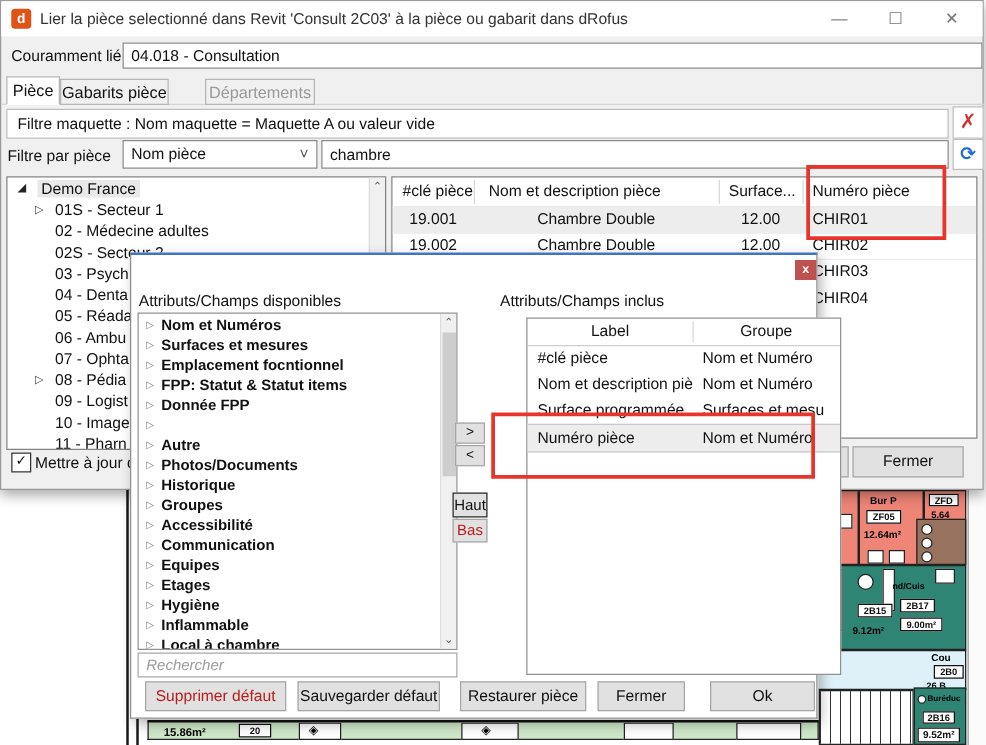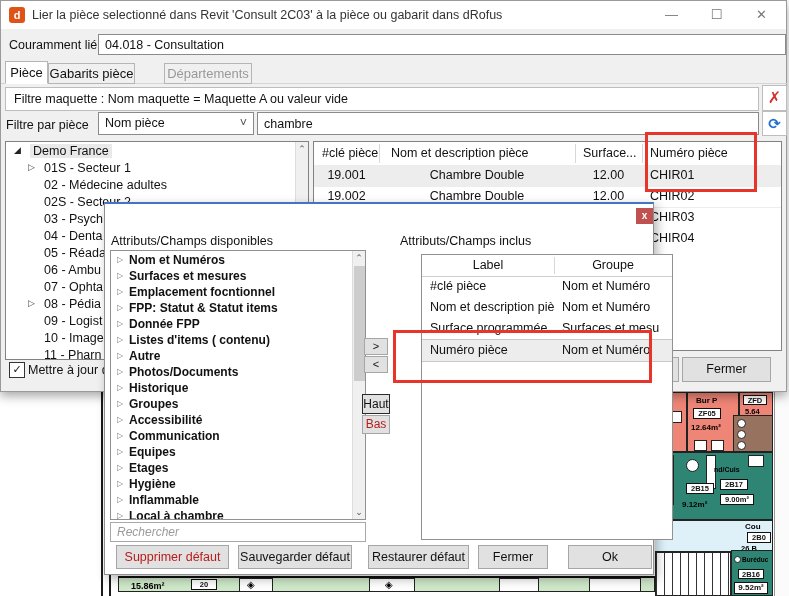--- a/index.html
+++ b/index.html
@@ -263,21 +263,20 @@
       <div class="litem" style="left:0;top:50px;width:238px;">
           <span class="larr">▷</span>
           <span class="ltext">FPP: Statut &amp; Statut items</span>
         </div>
       <div class="litem" style="left:0;top:66px;width:238px;">
           <span class="larr">▷</span>
           <span class="ltext">Donnée FPP</span>
         </div>
       <div class="litem" style="left:0;top:82px;width:238px;">
           <span class="larr">▷</span>
-          <span class="ltext">Listes d'items ( contenu)</span>
         </div>
       <div class="litem" style="left:0;top:98px;width:238px;">
           <span class="larr">▷</span>
           <span class="ltext">Autre</span>
         </div>
       <div class="litem" style="left:0;top:114px;width:238px;">
           <span class="larr">▷</span>
           <span class="ltext">Photos/Documents</span>
         </div>
       <div class="litem" style="left:0;top:130px;width:238px;">
@@ -348,21 +347,21 @@
         <span class="tcell" style="left:132px;width:118px;padding-left:8px;">Surfaces et mesu</span>
       </div>
       <div class="trow" style="left:0;top:84px;width:250px;background:#ededed;border-top:1px solid #c9c9c9;border-bottom:1px solid #c9c9c9;">
         <span class="tcell" style="left:0;width:132px;padding-left:8px;">Numéro pièce</span>
         <span class="tcell" style="left:132px;width:118px;padding-left:8px;">Nom et Numéro</span>
       </div>
     </div>
 
     <div class="btn disabled" style="left:11px;top:341px;width:113px;height:24px;line-height:22px;">Supprimer défaut</div>
     <div class="btn" style="left:133px;top:341px;width:114px;height:24px;line-height:22px;">Sauvegarder défaut</div>
-    <div class="btn" style="left:263px;top:341px;width:101px;height:24px;line-height:22px;">Restaurer défaut</div>
+    <div class="btn" style="left:263px;top:341px;width:101px;height:24px;line-height:22px;">Restaurer pièce</div>
     <div class="btn" style="left:373px;top:341px;width:70px;height:24px;line-height:22px;">Fermer</div>
     <div class="btn" style="left:463px;top:341px;width:84px;height:24px;line-height:22px;">Ok</div>
   </div>
 
   <div class="red-rect" style="left:645px;top:132px;width:112px;height:60px;"></div>
   <div class="red-rect" style="left:393px;top:330px;width:259px;height:53px;"></div>
 
 </div>
 
 </body></html>

